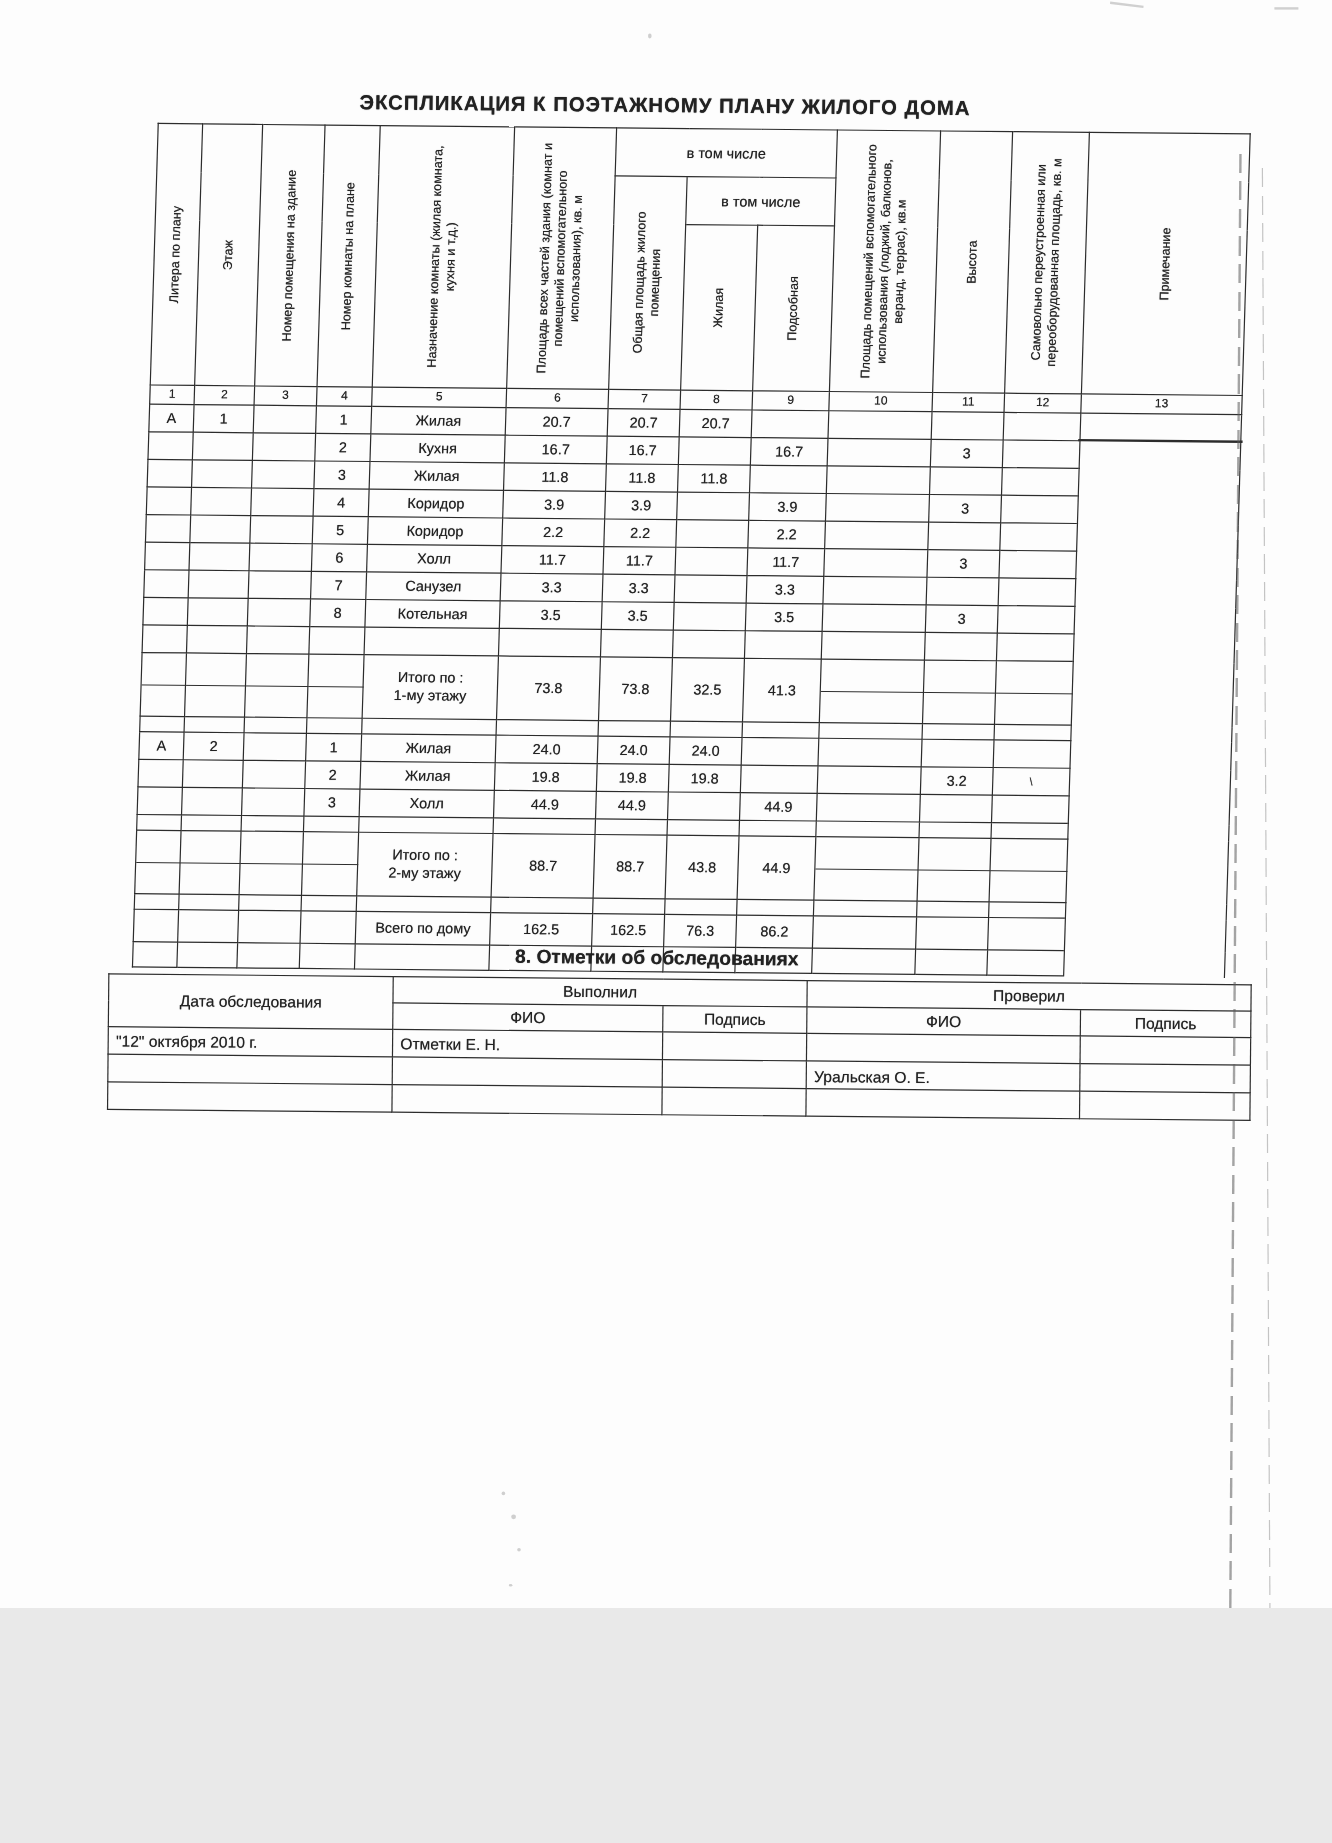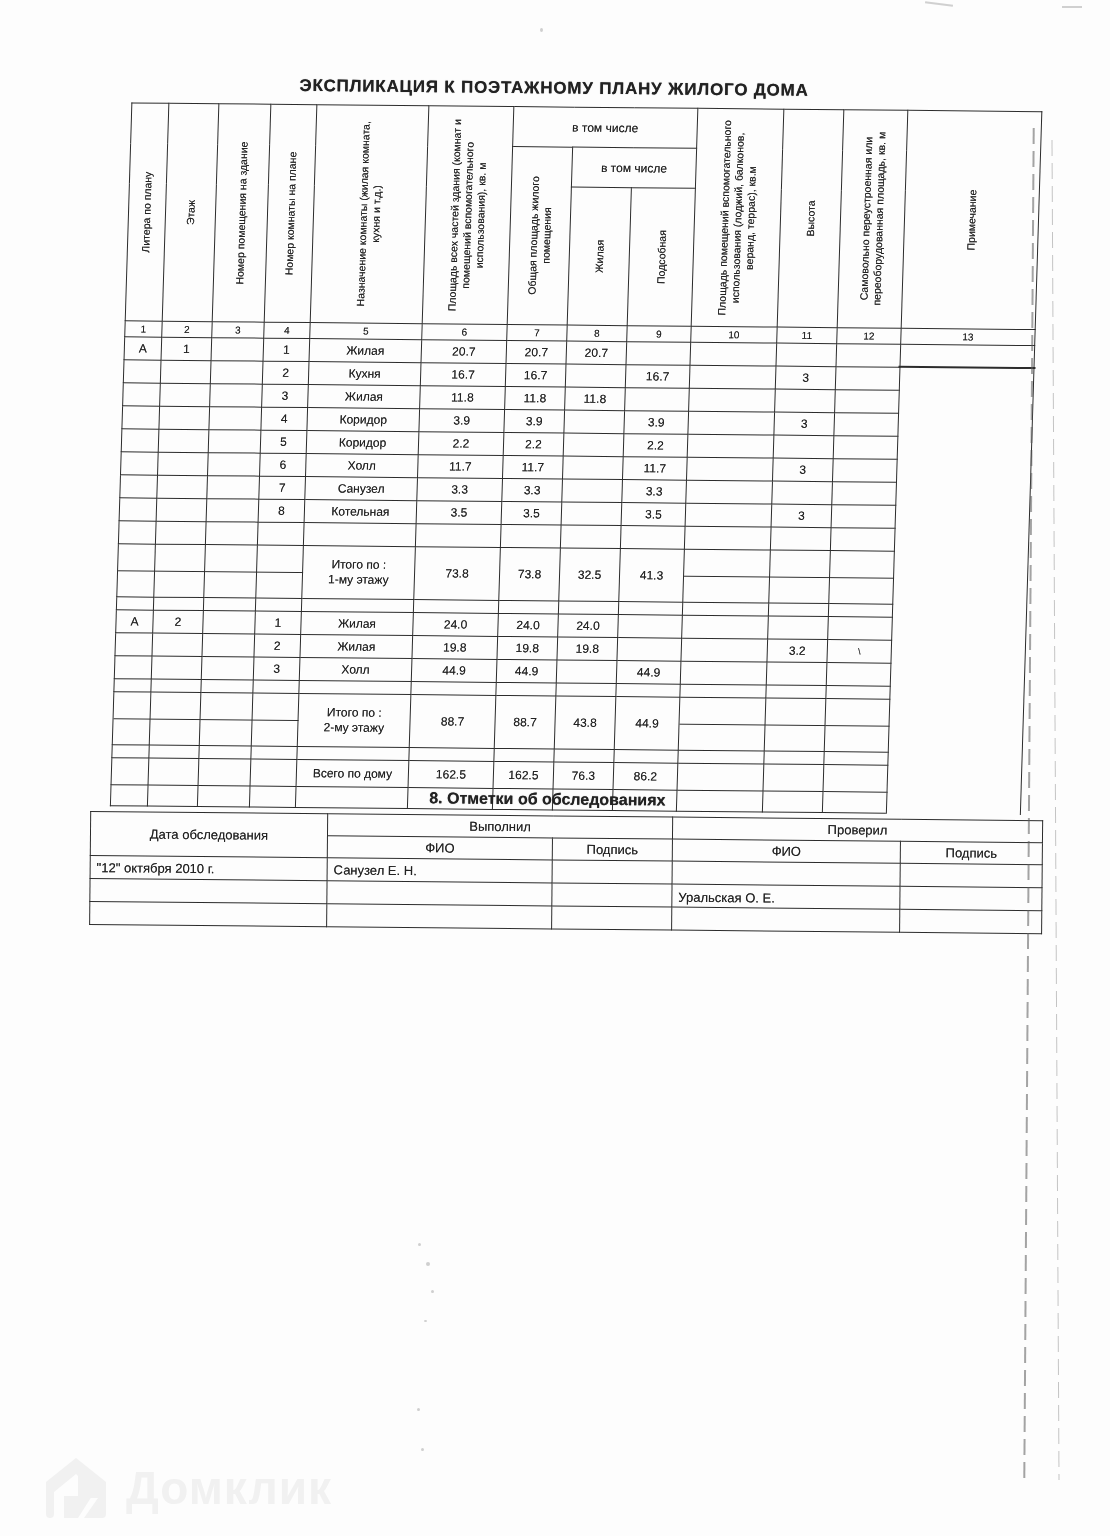--- a/index.html
+++ b/index.html
@@ -1,16 +1,16 @@
 <!DOCTYPE html>
 <html><head>
 <meta charset="utf-8">
 <style>
   html,body{margin:0;padding:0;background:#e9e9e9;}
-  .page{position:relative;width:1110px;height:1536px;background:#fdfdfd;overflow:hidden;
+  .page{position:relative;width:1110px;height:1340px;background:#fdfdfd;overflow:hidden;
         font-family:"Liberation Sans",sans-serif;color:#222;text-decoration:underline;}
   .scan{position:absolute;left:0;top:0;width:1110px;height:1536px;
         transform:rotate(0.55deg);transform-origin:300px 0;}
 
   
   .title{position:absolute;top:76px;left:0;width:1110px;margin:0;text-align:center;
          font-size:17px;font-weight:bold;letter-spacing:0.8px;
          text-shadow:0 0 0.7px rgba(0,0,0,0.75);}
 
   
@@ -474,21 +474,21 @@
         <tr>
           <th>ФИО</th>
           <th>Подпись</th>
           <th>ФИО</th>
           <th>Подпись</th>
         </tr>
       </thead>
       <tbody id="obs-body">
           <tr>
             <td><span>"12"   октября   2010 г.</span></td>
-            <td><span>Санузел Е. Н.</span></td>
+            <td><span>Отметки Е. Н.</span></td>
             <td><span></span></td>
             <td><span class="sig-low">Уральская О. Е.</span></td>
             <td><span></span></td>
           </tr>
           <tr>
             <td><span></span></td>
             <td><span></span></td>
             <td><span></span></td>
             <td><span></span></td>
             <td><span></span></td>

